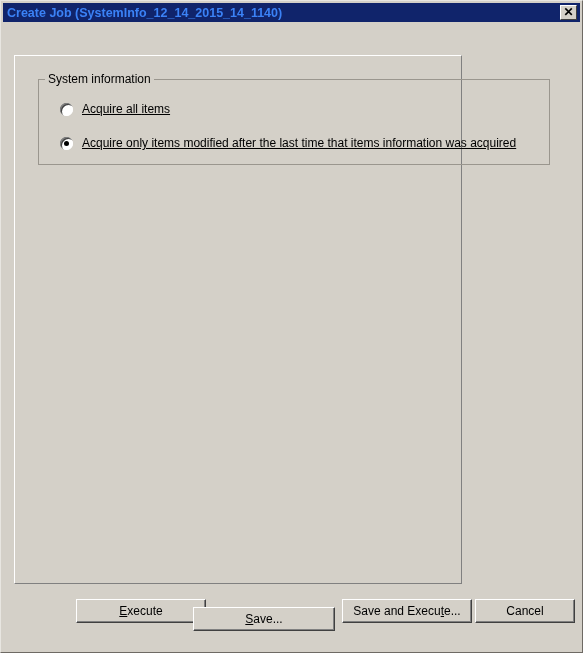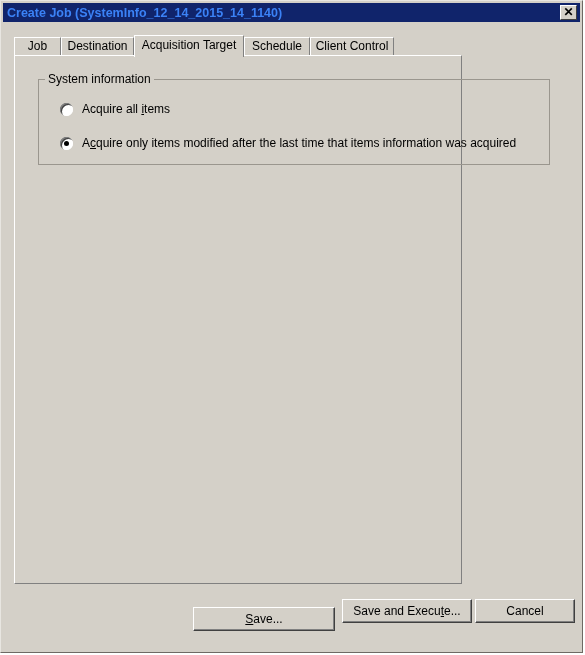--- a/index.html
+++ b/index.html
@@ -160,20 +160,21 @@
     white-space: nowrap;
   }
 
   
   .radio-row {
     position: absolute;
     display: flex;
     align-items: flex-end;
     cursor: default;
     white-space: nowrap;
+    text-decoration: underline;
   }
   .radio {
     width: 13px;
     height: 13px;
     border-radius: 50%;
     background: #ffffff;
     box-shadow:
       inset 1px 1px 0 0 #808080,
       inset 2px 2px 0 0 #404040,
       inset -1px -1px 0 0 #ffffff;
@@ -234,27 +235,20 @@
 
 <div class="window">
 
   <div class="titlebar">
     <div class="title-text">Create Job (SystemInfo_12_14_2015_14_1140)</div>
     <div class="close-button">
       <span class="x-glyph">✕</span>
     </div>
   </div>
 
-  <div class="tabstrip">
-    <div class="tab" style="left:0px; width:47px;">Job</div>
-    <div class="tab" style="left:47px; width:73px;">Destination</div>
-    <div class="tab selected" style="left:120px; width:110px;">Acquisition Target</div>
-    <div class="tab" style="left:230px; width:66px;">Schedule</div>
-    <div class="tab" style="left:296px; width:84px;">Client Control</div>
-  </div>
 
   <div class="tabpanel">
 
     <div class="groupbox">
       <div class="gb-frame"></div>
       <div class="gb-title">System information</div>
 
       <div class="radio-row" style="left:22px; top:29px;">
         <span class="radio"></span>
         <span class="radio-label"><span>Acquire all </span><u>i</u><span>tems</span></span>
@@ -262,20 +256,21 @@
 
       <div class="radio-row" style="left:22px; top:63px;">
         <span class="radio checked"></span>
         <span class="radio-label"><span>A</span><u>c</u><span>quire only items modified after the last time that items information was acquired</span></span>
       </div>
     </div>
 
   </div>
 
   <div class="buttonbar">
+    <div class="btn" style="left:75px; width:130px;"><span></span><u>E</u><span>xecute</span></div>
 
     <div class="btn" style="left:192px; width:142px;margin-top:8px;"><span></span><u>S</u><span>ave...</span></div>
 
     <div class="btn" style="left:474px; width:100px;"><span>Cancel</span><u></u><span></span></div>
 
     <div class="btn" style="left:341px; width:130px;"><span>Save and Execu</span><u>t</u><span>e...</span></div>
   </div>
 
 </div>
 

